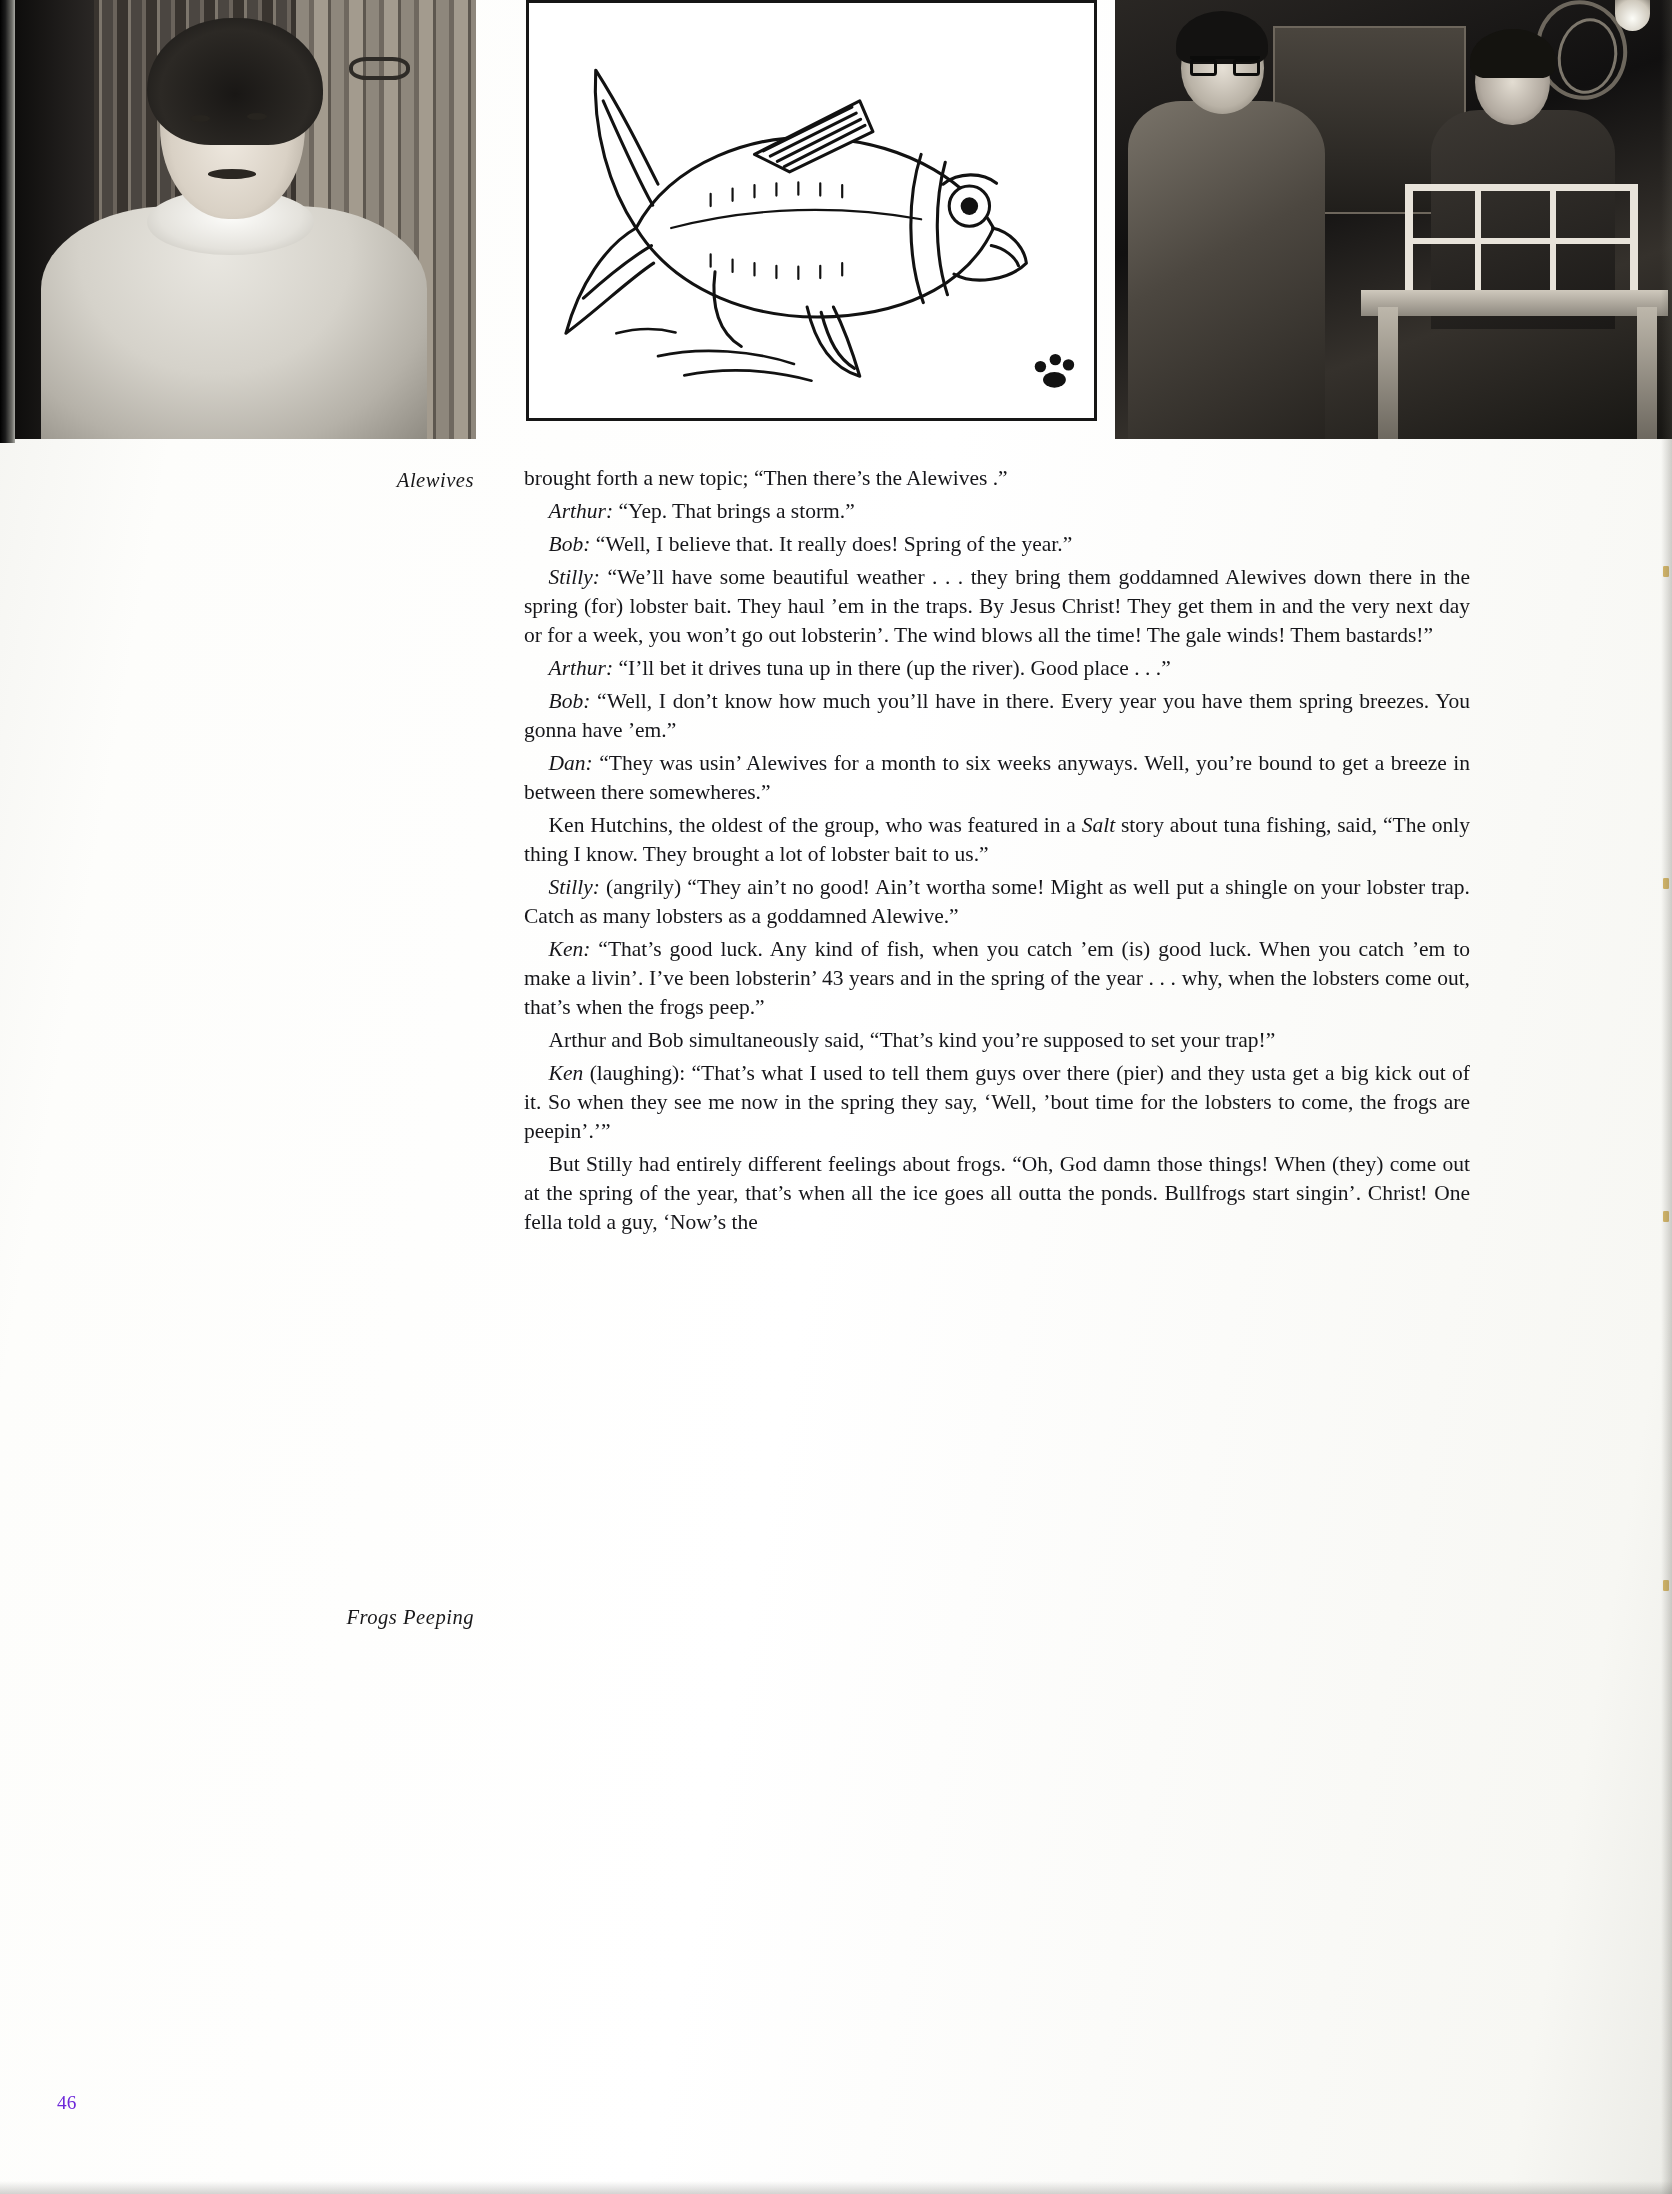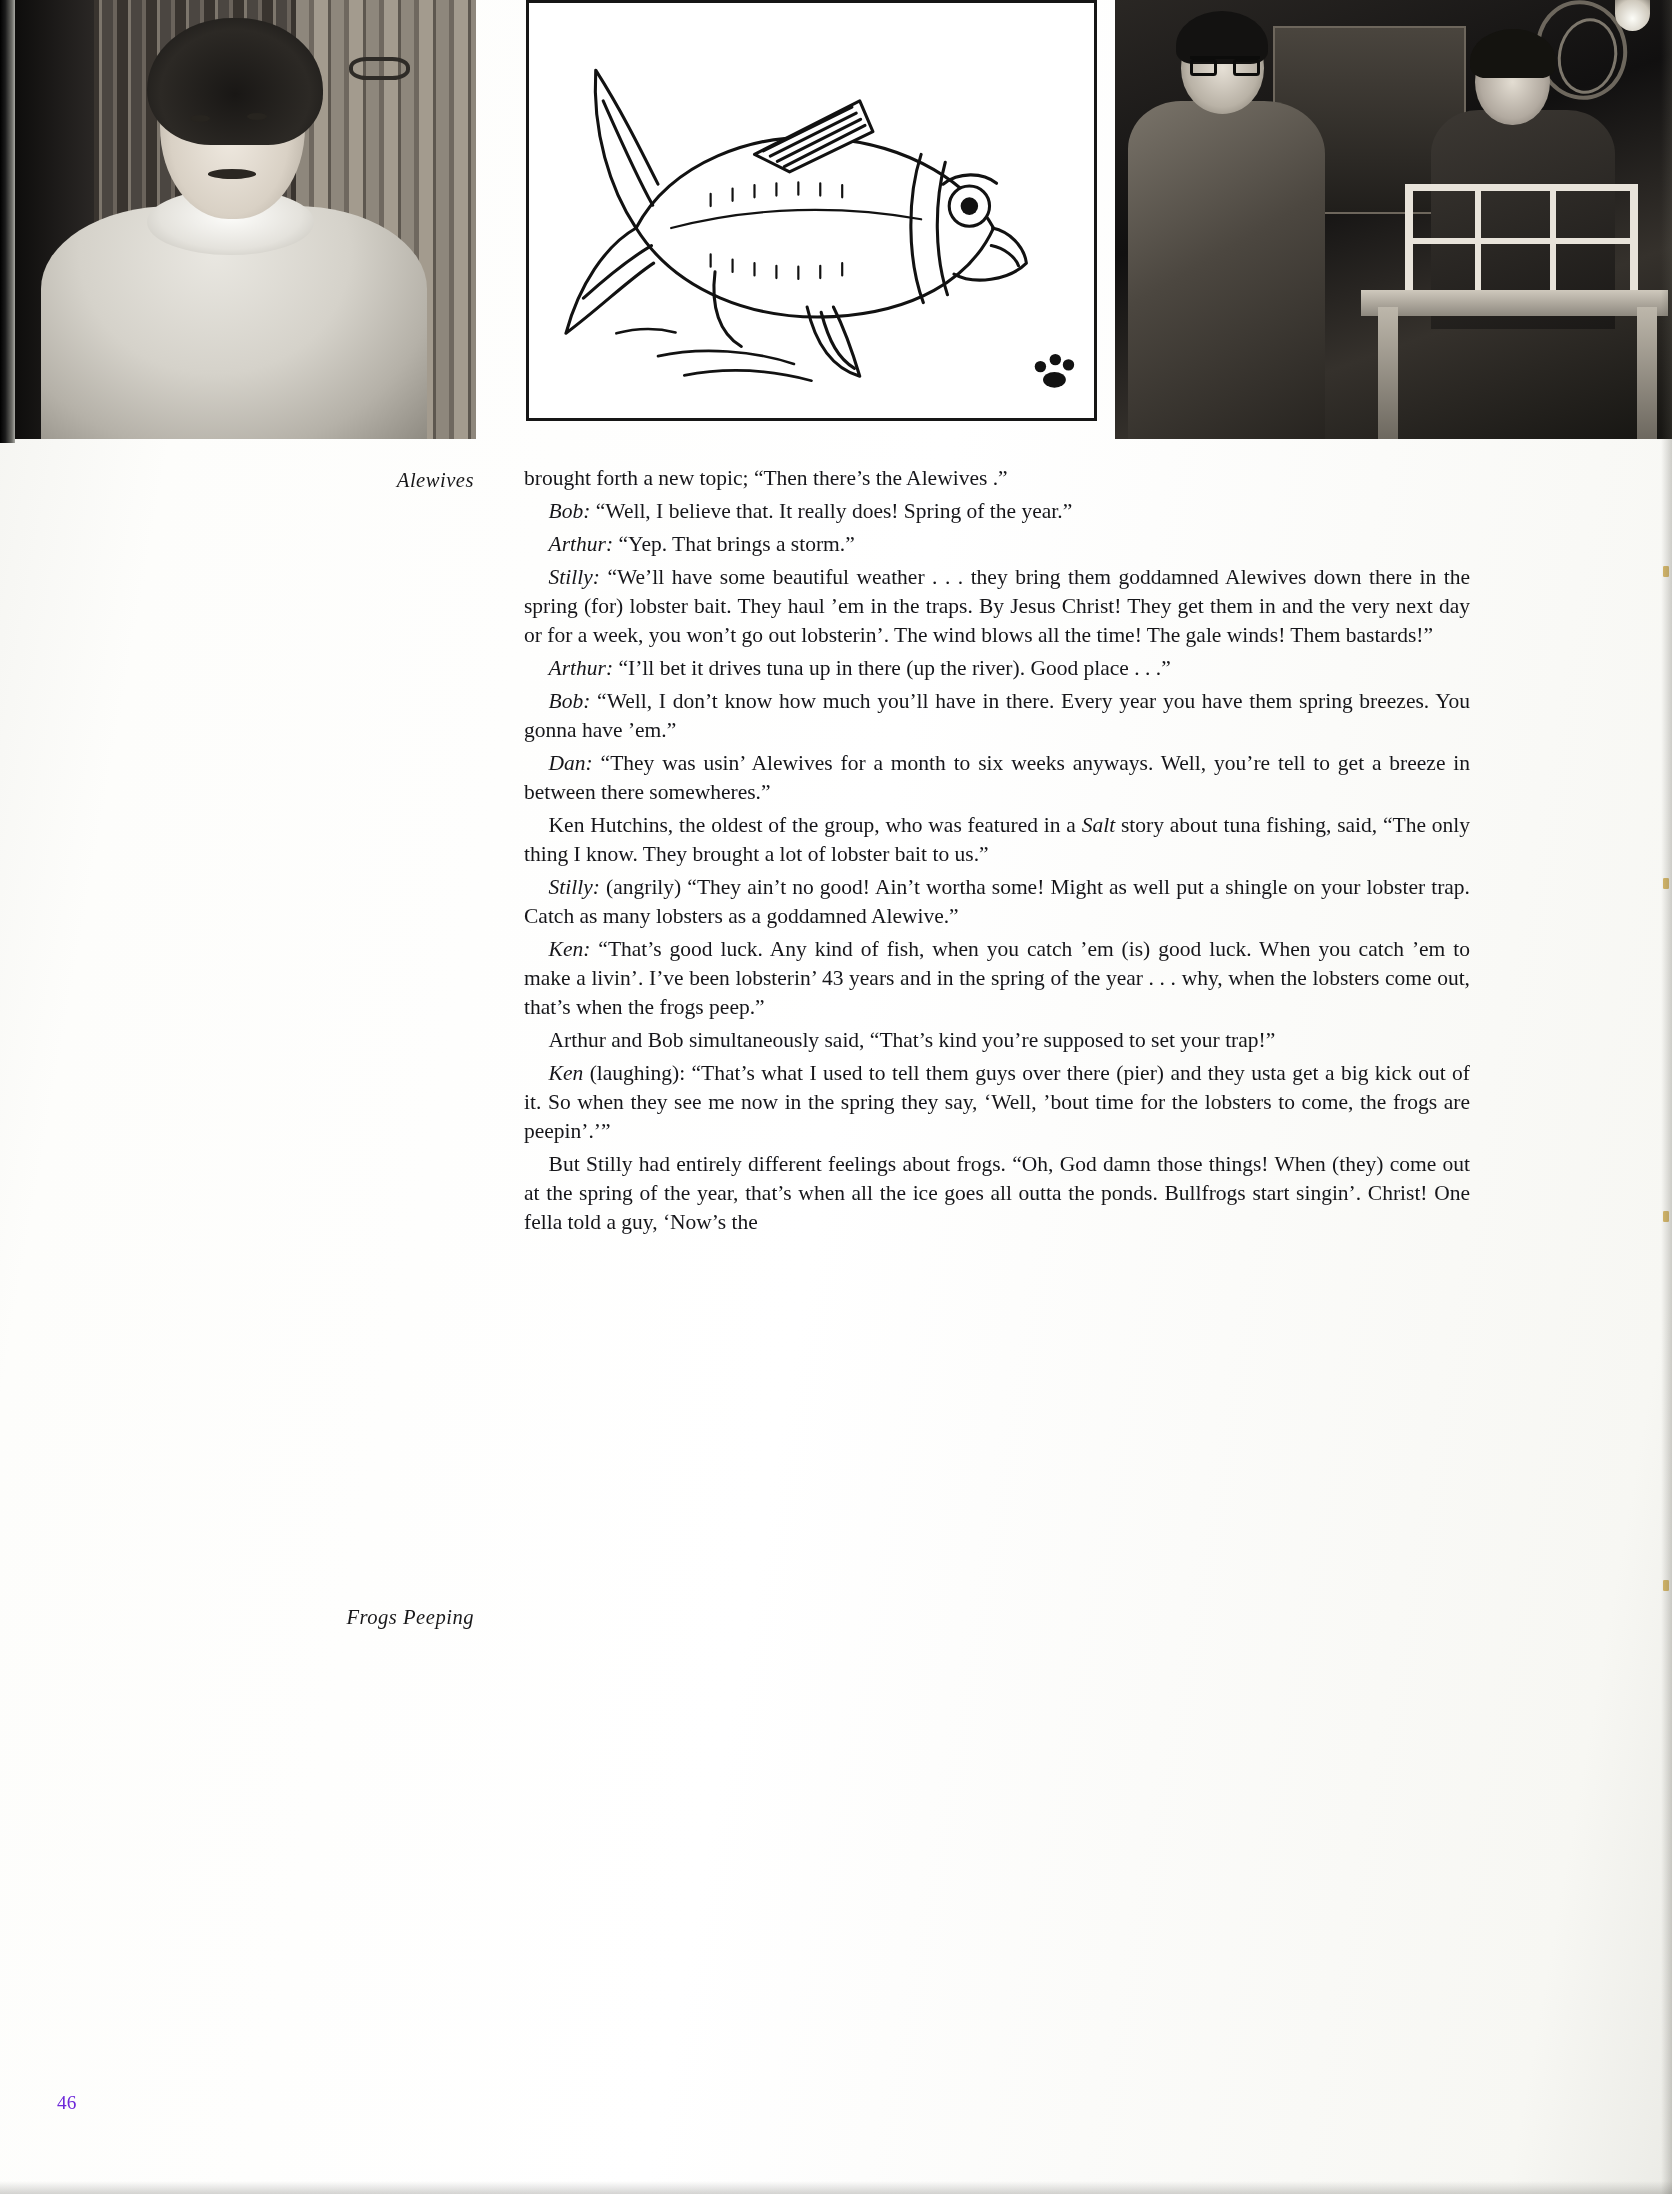--- a/index.html
+++ b/index.html
@@ -370,26 +370,26 @@
       <div class="ph3-bench-leg b"></div>
     </div>
   </div>
 
   <div class="marginal-col" id="margin-alewives">Alewives</div>
 
   <div class="marginal-col" id="margin-frogs">Frogs Peeping</div>
 
   <div class="body-col" id="body-column">
       <p class="noindent"><span class="">brought forth a new topic; “Then there’s the Alewives .”</span></p>
+      <p><span class="ital">Arthur:</span><span class=""> “Yep. That brings a storm.”</span></p>
       <p><span class="ital">Bob:</span><span class=""> “Well, I believe that. It really does! Spring of the year.”</span></p>
-      <p><span class="ital">Arthur:</span><span class=""> “Yep. That brings a storm.”</span></p>
       <p><span class="ital">Stilly:</span><span class=""> “We’ll have some beautiful weather . . . they bring them goddamned Alewives down there in the spring (for) lobster bait. They haul ’em in the traps. By Jesus Christ! They get them in and the very next day or for a week, you won’t go out lobsterin’. The wind blows all the time! The gale winds! Them bastards!”</span></p>
       <p><span class="ital">Arthur:</span><span class=""> “I’ll bet it drives tuna up in there (up the river). Good place . . .”</span></p>
       <p><span class="ital">Bob:</span><span class=""> “Well, I don’t know how much you’ll have in there. Every year you have them spring breezes. You gonna have ’em.”</span></p>
-      <p><span class="ital">Dan:</span><span class=""> “They was usin’ Alewives for a month to six weeks anyways. Well, you’re tell to get a breeze in between there somewheres.”</span></p>
+      <p><span class="ital">Dan:</span><span class=""> “They was usin’ Alewives for a month to six weeks anyways. Well, you’re bound to get a breeze in between there somewheres.”</span></p>
       <p><span class="">Ken Hutchins, the oldest of the group, who was featured in a </span><span class="ital">Salt</span><span class=""> story about tuna fishing, said, “The only thing I know. They brought a lot of lobster bait to us.”</span></p>
       <p><span class="ital">Stilly:</span><span class=""> (angrily) “They ain’t no good! Ain’t wortha some! Might as well put a shingle on your lobster trap. Catch as many lobsters as a goddamned Alewive.”</span></p>
       <p><span class="ital">Ken:</span><span class=""> “That’s good luck. Any kind of fish, when you catch ’em (is) good luck. When you catch ’em to make a livin’. I’ve been lobsterin’ 43 years and in the spring of the year . . . why, when the lobsters come out, that’s when the frogs peep.”</span></p>
       <p><span class="">Arthur and Bob simultaneously said, “That’s kind you’re supposed to set your trap!”</span></p>
       <p><span class="ital">Ken</span><span class=""> (laughing): “That’s what I used to tell them guys over there (pier) and they usta get a big kick out of it. So when they see me now in the spring they say, ‘Well, ’bout time for the lobsters to come, the frogs are peepin’.’”</span></p>
       <p><span class="">But Stilly had entirely different feelings about frogs. “Oh, God damn those things! When (they) come out at the spring of the year, that’s when all the ice goes all outta the ponds. Bullfrogs start singin’. Christ! One fella told a guy, ‘Now’s the</span></p>
     </div>
 
   <div class="folio">46</div>
 

